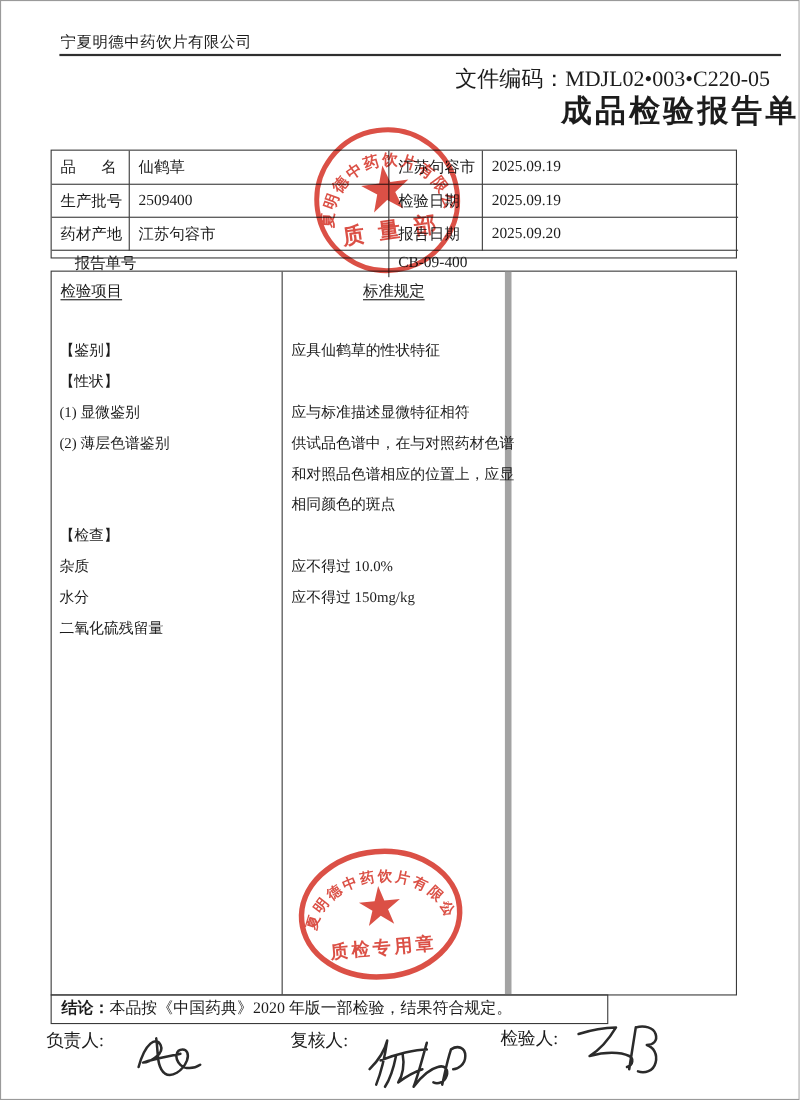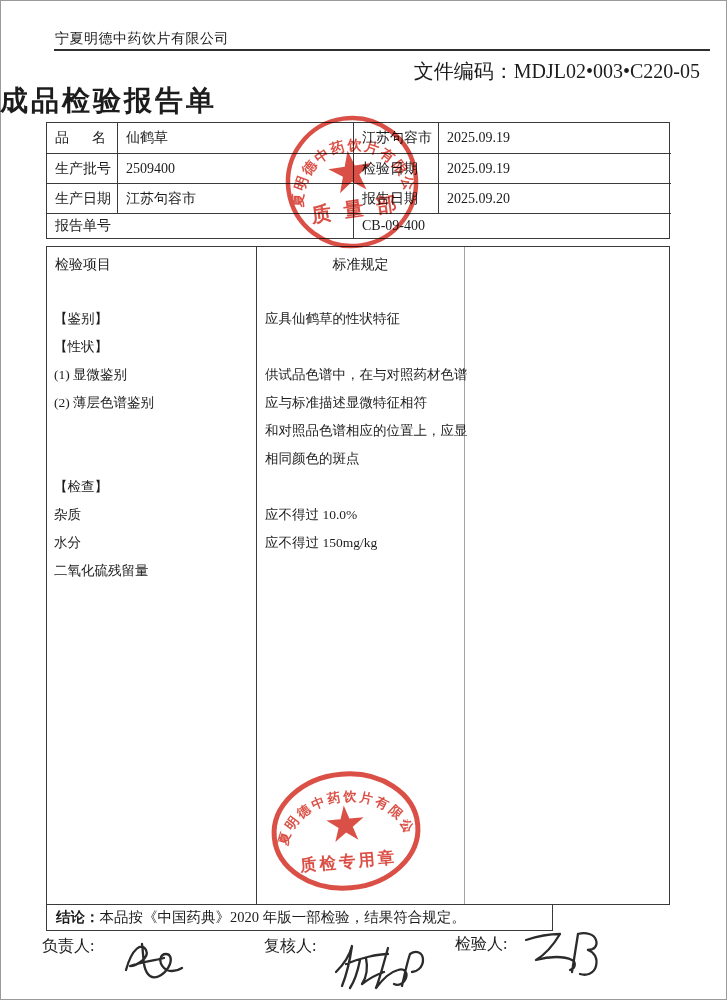--- a/index.html
+++ b/index.html
@@ -10,46 +10,46 @@
     color:#1c1c1c; overflow:hidden;
   }
   .page-frame { position:absolute; inset:0; border:1px solid #9a9a9a; pointer-events:none; }
 
   
   .company { position:absolute; left:55px; top:30px; font-size:14px; letter-spacing:0.5px; }
   .doc-code { position:absolute; right:27px; top:30px; font-size:20px;margin-top:28px; }
   .header-rule { position:absolute; left:54px; right:17px; top:49px; border-top:2px solid #2f2f2f; }
 
   
-  .title { position:absolute; left:0; top:82px; width:100%; text-align:left;
+  .title { position:absolute; left:0; top:82px; width:100%; text-align:right;
            font-size:28px; font-weight:bold; letter-spacing:3px; }
 
   
-  .info-grid { position:absolute; left:46px; top:122px; width:624px; height:117px;
+  .info-grid { position:absolute; left:46px; top:136px; width:624px; height:99px;
     display:grid; grid-template-columns:71px 236px 85px 232px;
     grid-template-rows:31px 30px 30px 24px;
     border:1px solid #3a3a3a; font-size:14px; }
   .cell { border-right:1px solid #3a3a3a; border-bottom:1px solid #3a3a3a;
     display:flex; align-items:center; padding-left:8px; white-space:nowrap; overflow:hidden; }
   .cell.lab { padding-right:11px; }
   .cell.lab > span { width:100%; text-align:justify; text-align-last:justify; }
   .cell.no-r { border-right:none; }
   .cell.no-b { border-bottom:none; }
-  .cell.span2 { grid-column:1 / 3; }
+  .cell.span2 { grid-column:1 / 3;margin-left:13px; }
   .cell.span-val { grid-column:3 / 5; }
 
   
   .results { position:absolute; left:46px; top:246px; width:624px; height:659px;
     border:1px solid #3a3a3a; display:flex; font-size:13.5px; }
   .rcol { height:100%; }
   .rcol.c1 { width:210px; border-right:1px solid #3a3a3a; }
-  .rcol.c2 { width:208px; border-right:1px solid #a3a3a3; }
+  .rcol.c2 { width:208px; border-right:6px solid #a3a3a3; }
   .rcol.c3 { flex:1; }
   .col-header { height:58px; padding-top:9px; font-size:14px; }
-  .col-header span { text-underline-offset:3px; }
+  .col-header span { text-decoration:underline; text-underline-offset:3px; }
   .c1 .col-header { padding-left:8px; }
   .c2 .col-header, .c3 .col-header { text-align:center; }
   .line { height:28px; line-height:28px; white-space:nowrap; overflow:visible; }
   .c1 .line { padding-left:7px; }
   .c2 .line { padding-left:8px; }
   .c3 .line { padding-left:6px; }
 
   
   .conclusion { position:absolute; left:46px; top:904px; width:507px; height:27px;
     border:1px solid #3a3a3a; line-height:25px; padding-left:9px; font-size:14.5px; white-space:nowrap; }
@@ -87,21 +87,21 @@
   <div class="cell no-r">2025.09.19</div>
 
   <div class="cell lab">
       <span>生产批号</span>
     </div>
   <div class="cell">2509400</div>
   <div class="cell">检验日期</div>
   <div class="cell no-r">2025.09.19</div>
 
   <div class="cell lab">
-      <span>生产日期</span>
+      <span>药材产地</span>
     </div>
   <div class="cell">江苏句容市</div>
   <div class="cell">报告日期</div>
   <div class="cell no-r">2025.09.20</div>
 
   <div class="cell span2 no-b">报告单号</div>
   <div class="cell span-val no-r no-b">CB-09-400</div>
 </div>
 
 <div class="results">
@@ -115,22 +115,22 @@
     <div class="line"></div>
     <div class="line">【检查】</div>
     <div class="line">杂质</div>
     <div class="line">水分</div>
     <div class="line">二氧化硫残留量</div>
   </div>
   <div class="rcol c2">
     <div class="col-header"><span>标准规定</span></div>
     <div class="line">应具仙鹤草的性状特征</div>
     <div class="line"></div>
+    <div class="line">应与标准描述显微特征相符</div>
     <div class="line">供试品色谱中，在与对照药材色谱</div>
-    <div class="line">应与标准描述显微特征相符</div>
     <div class="line">和对照品色谱相应的位置上，应显</div>
     <div class="line">相同颜色的斑点</div>
     <div class="line"></div>
     <div class="line">应不得过 10.0%</div>
     <div class="line">应不得过 150mg/kg</div>
   </div>
 </div>
 
 <div class="conclusion">
   <span class="lab">结论：</span><span>本品按《中国药典》2020 年版一部检验，结果符合规定。</span>

